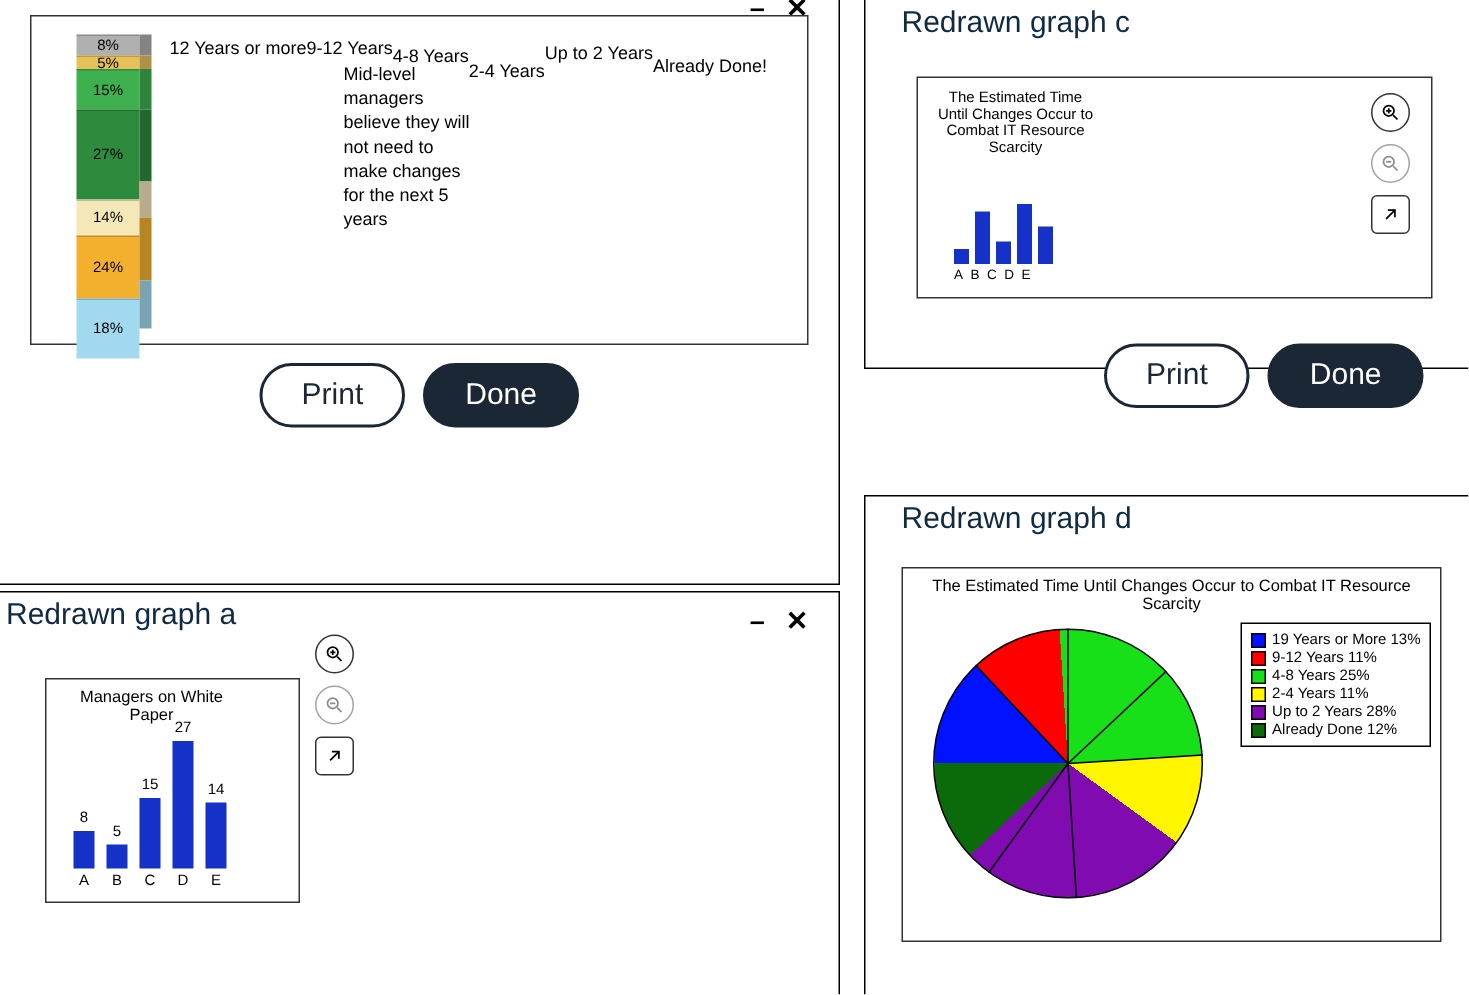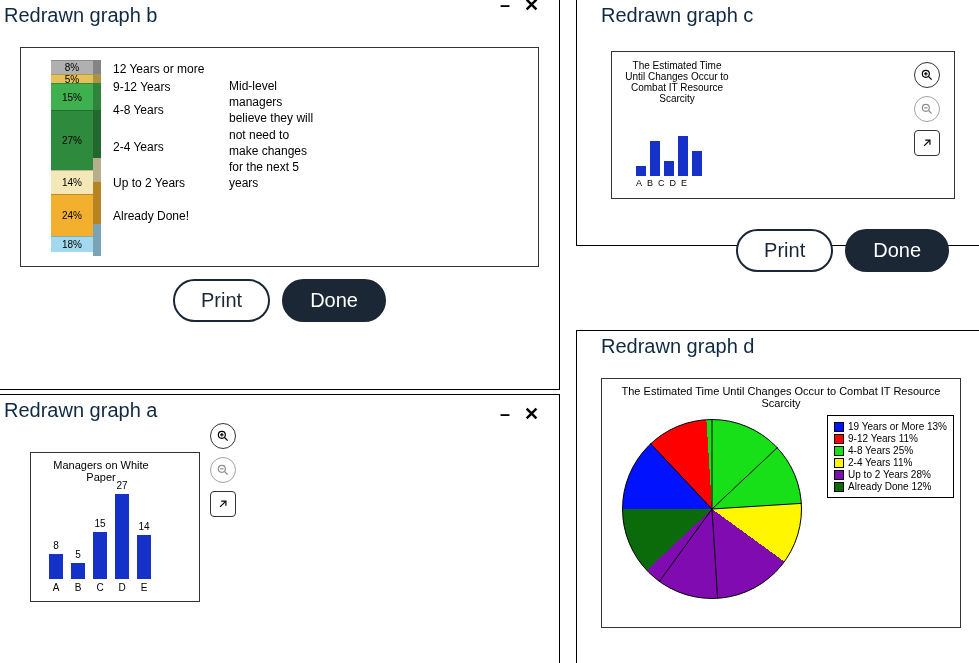--- a/index.html
+++ b/index.html
@@ -89,21 +89,21 @@
   .stack-edge {
     position:absolute;
     left:72px; top:12px; width:8px;
     display:flex; flex-direction:column;
   }
   .stack-edge div{ width:100%; filter:brightness(0.75);}
   .seg-labels {
     position: absolute;
     left: 92px; top: 12px;
     font-size: 12px;
-    display: flex; flex-direction: column;
+    display: flex; 
   }
   .seg-labels div { display:flex; align-items:center; }
   .caption-b {
     position:absolute;
     left: 208px; top: 30px;
     width: 90px;
     font-size: 12px;
     line-height: 1.35;
   }
   #panel-b .btn-row { justify-content: center; }
@@ -200,31 +200,30 @@
   .d-legend .sw { width:10px; height:10px; border:1px solid #000;}
 </style>
 </head>
 <body>
 
 <div id="panel-b" class="panel">
   <div class="winbar" style="right:20px; top:-6px;">
     <span class="win-icon">–</span>
     <span class="win-icon">✕</span>
   </div>
-  <div class="panel-title">Redrawn graph b</div>
 
   <div class="chart-box">
     <div class="stackbar" id="stackbar">
         <div class="seg" style="height: 14px; background: rgb(176, 176, 176);">8%</div>
         <div class="seg" style="height: 9px; background: rgb(230, 193, 90);">5%</div>
         <div class="seg" style="height: 27px; background: rgb(63, 176, 79);">15%</div>
         <div class="seg" style="height: 60px; background: rgb(46, 139, 61);">27%</div>
         <div class="seg" style="height: 24px; background: rgb(244, 231, 184);">14%</div>
         <div class="seg" style="height: 42px; background: rgb(242, 176, 46);">24%</div>
-        <div class="seg" style="height: 16px; background: rgb(163, 217, 239);">18%</div>
+        <div class="seg" style="height: 40px; background: rgb(163, 217, 239);">18%</div>
       </div>
     <div class="stack-edge" id="stackedge">
         <div style="height: 14px; background: rgb(176, 176, 176);"></div>
         <div style="height: 9px; background: rgb(230, 193, 90);"></div>
         <div style="height: 27px; background: rgb(63, 176, 79);"></div>
         <div style="height: 48px; background: rgb(46, 139, 61);"></div>
         <div style="height: 24px; background: rgb(244, 231, 184);"></div>
         <div style="height: 42px; background: rgb(242, 176, 46);"></div>
         <div style="height: 32px; background: rgb(163, 217, 239);"></div>
       </div>

